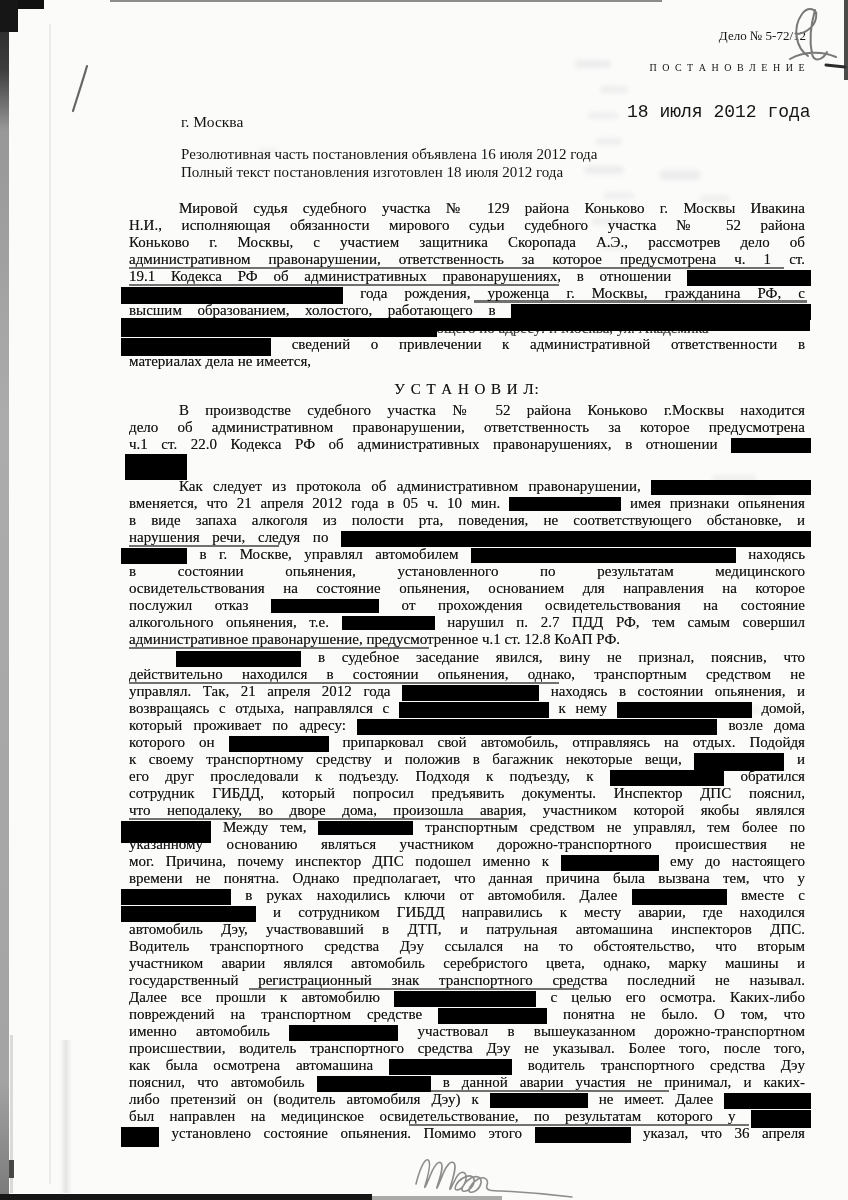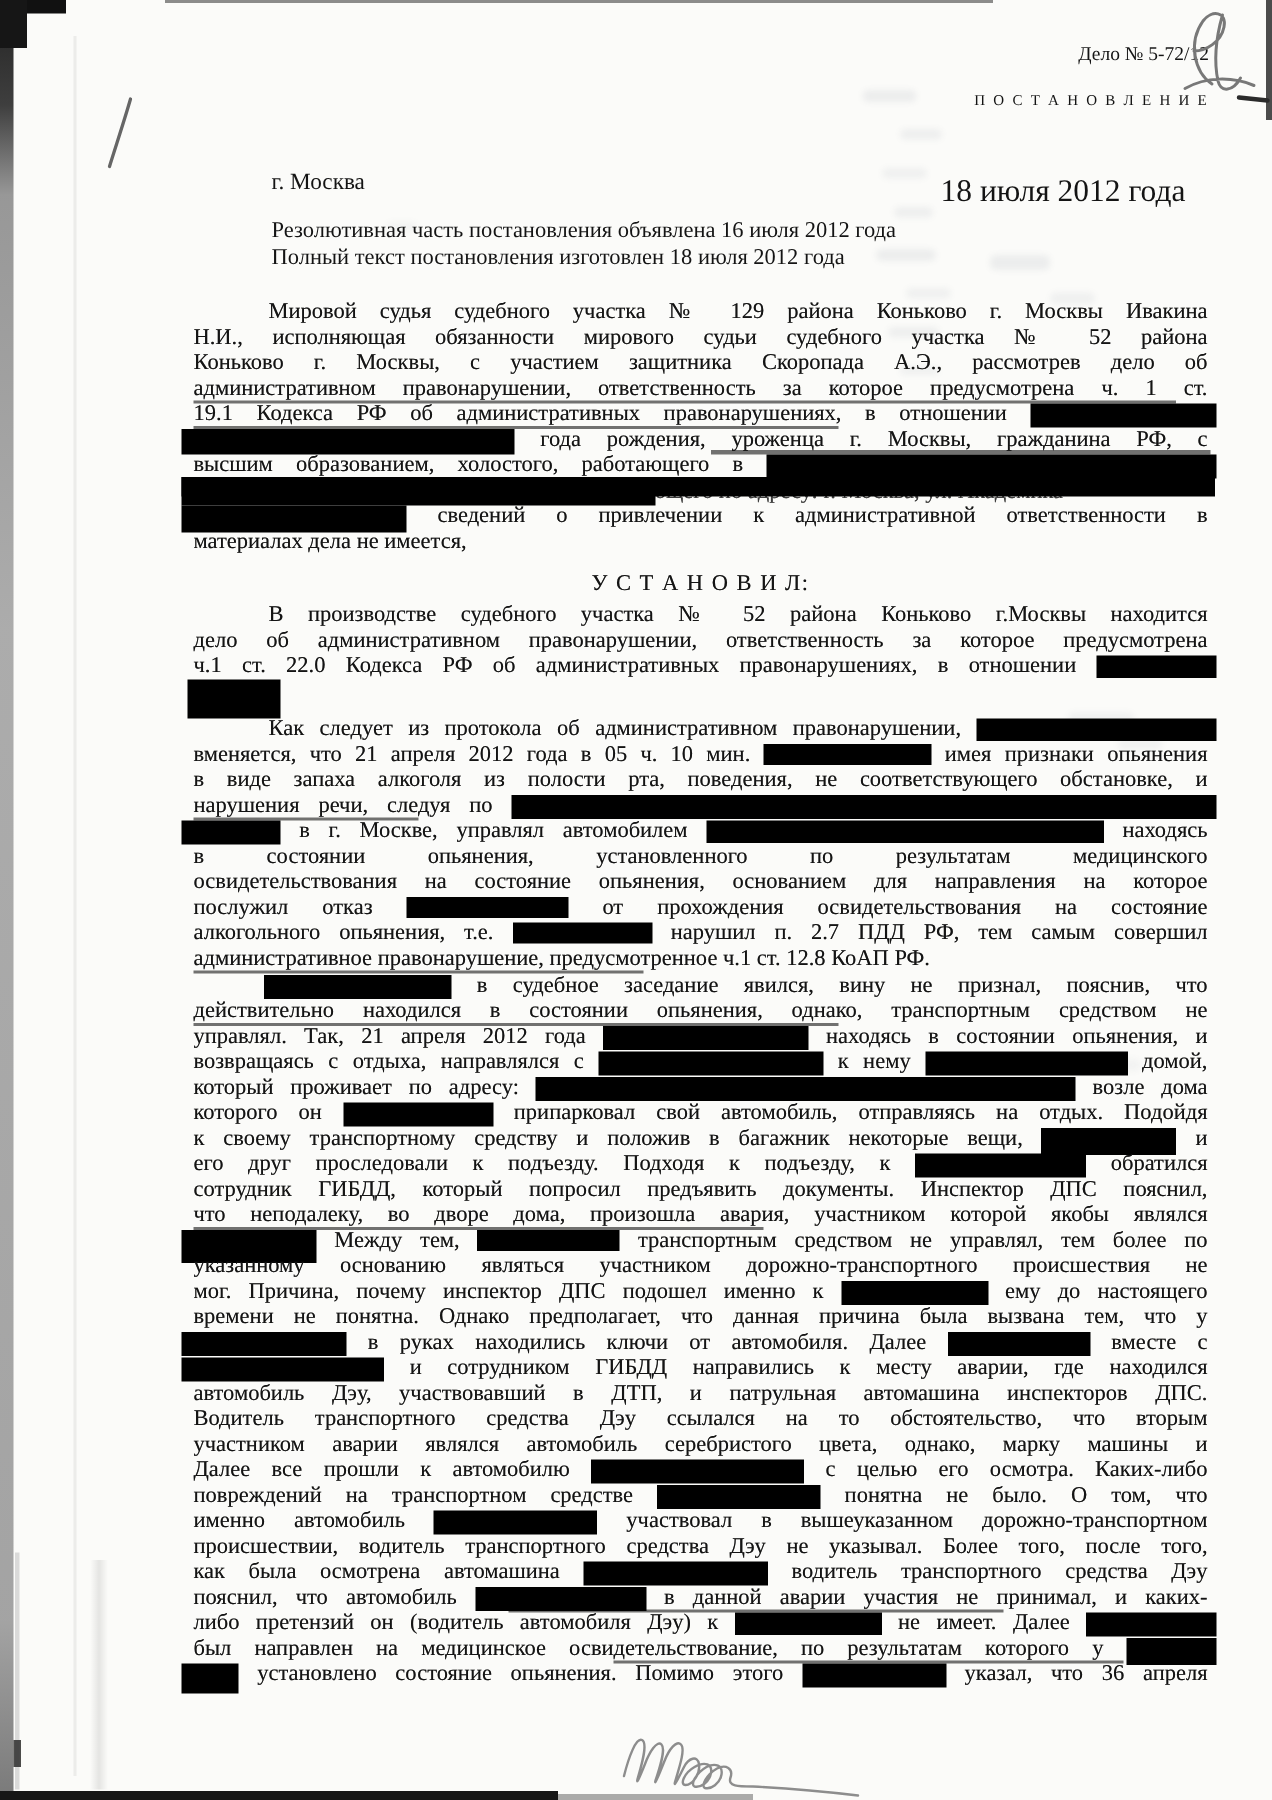--- a/index.html
+++ b/index.html
@@ -22,21 +22,21 @@
   .crease-bl1{position:absolute;left:10px;top:1035px;width:3px;height:158px;background:rgba(50,50,50,.16);}
   .crease-bl2{position:absolute;left:60px;top:1040px;width:12px;height:153px;
     background:linear-gradient(90deg,transparent,rgba(0,0,0,.09),transparent);}
   .dash-bl{position:absolute;left:9px;top:1160px;width:5px;height:18px;background:#2c2c2c;opacity:.85;}
   .smudge{position:absolute;background:#6b7585;border-radius:4px;filter:blur(2px);}
   
   .case-label{position:absolute;top:28px;left:560px;width:246px;text-align:right;font-size:13px;}
   .doc-title{position:absolute;top:62px;left:128px;width:678px;text-align:right;
     font-size:10px;letter-spacing:1.5px;}
   .city{position:absolute;top:113px;left:181px;font-size:15.5px;}
-  .date{position:absolute;top:115px;left:627px;font-size:21px;}
+  .date{position:absolute;top:102px;left:627px;font-size:18px;font-family:Liberation Mono, monospace;}
   .announced{position:absolute;top:146px;left:181px;font-size:15px;}
   .issued{position:absolute;top:164px;left:181px;font-size:15px;}
   
   .doc-text{position:absolute;top:199px;left:128px;width:678px;font-size:15px;
     text-shadow:0 0 .3px rgba(0,0,0,.55);}
   .para{margin:1px;}
   .line{position:relative;height:17px;line-height:17px;white-space:normal;
     text-align:justify;text-align-last:justify;text-justify:inter-word;}
   .line.left{text-align:left;text-align-last:left;}
   .line.center{text-align:center;text-align-last:center;}
@@ -139,20 +139,21 @@
         <div class="line"><span>что неподалеку, во дворе дома,  произошла авария,  участником которой якобы являлся</span><i class="underbar" style="left: 0px; width: 380px;"></i></div>
         <div class="line"><i class="redact" style="width: 90px; height: 22px; vertical-align: -11px; margin-left: -8px;"></i> <span>Между тем,</span> <i class="redact" style="width: 95px;"></i> <span>транспортным средством не управлял, тем более по</span></div>
         <div class="line"><span>указанному основанию являться участником дорожно-транспортного происшествия не</span></div>
         <div class="line"><span>мог. Причина, почему инспектор ДПС подошел именно к</span> <i class="redact" style="width: 98px; height: 16px; vertical-align: -5px;"></i> <span>ему до настоящего</span></div>
         <div class="line"><span>времени не понятна.  Однако предполагает, что данная причина была вызвана тем, что у</span></div>
         <div class="line"><i class="redact" style="width: 110px; height: 16px; vertical-align: -5px; margin-left: -8px;"></i> <span>в руках находились ключи от автомобиля. Далее</span> <i class="redact" style="width: 95px; height: 16px; vertical-align: -5px;"></i> <span>вместе с</span></div>
         <div class="line"><i class="redact" style="width: 135px; height: 16px; vertical-align: -5px; margin-left: -8px;"></i> <span>и  сотрудником ГИБДД направились к месту аварии, где находился</span></div>
         <div class="line"><span>автомобиль Дэу, участвовавший в ДТП, и патрульная автомашина инспекторов ДПС.</span></div>
         <div class="line"><span>Водитель транспортного средства Дэу ссылался на то обстоятельство, что вторым</span></div>
         <div class="line"><span>участником аварии являлся автомобиль серебристого цвета, однако, марку машины и</span></div>
+        <div class="line"><span>государственный регистрационный знак транспортного средства последний не называл.</span><i class="underbar" style="left: 120px; width: 330px;"></i></div>
         <div class="line"><span>Далее все прошли к автомобилю</span> <i class="redact" style="width: 142px; height: 16px; vertical-align: -5px;"></i> <span>с целью его осмотра. Каких-либо</span></div>
         <div class="line"><span>повреждений на транспортном средстве</span> <i class="redact" style="width: 109px; height: 16px; vertical-align: -5px;"></i> <span>понятна не было. О том, что</span></div>
         <div class="line"><span>именно автомобиль</span> <i class="redact" style="width: 109px; height: 16px; vertical-align: -5px;"></i> <span>участвовал в вышеуказанном дорожно-транспортном</span></div>
         <div class="line"><span>происшествии, водитель транспортного средства Дэу не указывал. Более того, после того,</span></div>
         <div class="line"><span>как была осмотрена автомашина</span> <i class="redact" style="width: 123px; height: 16px; vertical-align: -5px;"></i> <span>водитель транспортного средства Дэу</span></div>
         <div class="line"><span>пояснил, что автомобиль</span> <i class="redact" style="width: 114px; height: 16px; vertical-align: -5px;"></i> <span>в данной аварии участия не принимал,  и каких-</span><i class="underbar" style="left: 210px; width: 330px;"></i></div>
         <div class="line"><span>либо претензий он (водитель автомобиля Дэу) к</span> <i class="redact" style="width: 98px; height: 15px; vertical-align: -4px;"></i> <span>не имеет. Далее</span> <i class="redact" style="width: 87px; height: 16px; vertical-align: -5px; margin-right: -6px;"></i></div>
         <div class="line"><span>был направлен на медицинское освидетельствование, по результатам которого у</span> <i class="redact" style="width: 60px; height: 18px; vertical-align: -7px; margin-right: -6px;"></i><i class="underbar" style="left: 280px; width: 340px;"></i></div>
         <div class="line"><i class="redact" style="width: 38px; height: 20px; vertical-align: -9px; margin-left: -8px;"></i> <span>установлено состояние опьянения. Помимо этого</span> <i class="redact" style="width: 96px; height: 16px; vertical-align: -5px;"></i> <span>указал, что 36 апреля</span></div>
       </div>

